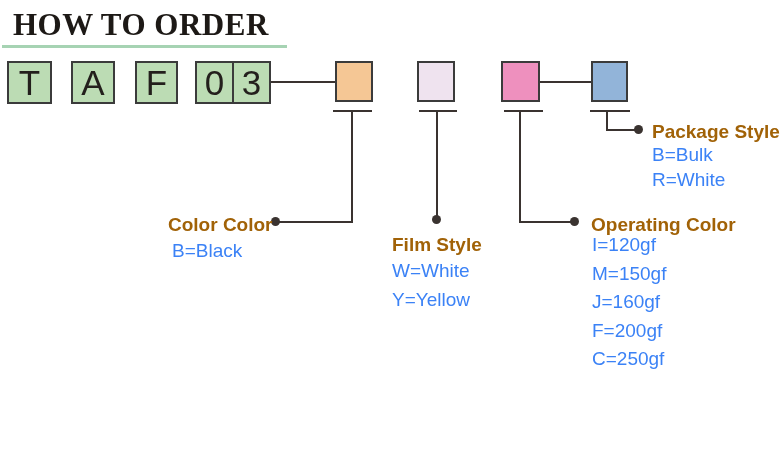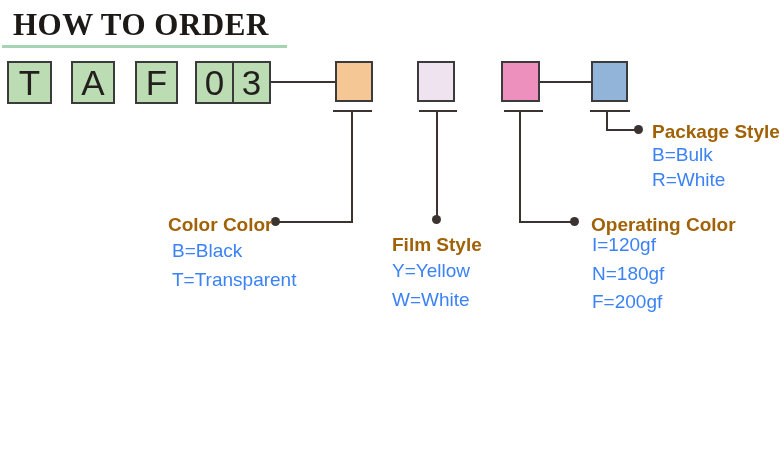--- a/index.html
+++ b/index.html
@@ -107,34 +107,35 @@
   <div class="line" style="left:608px;top:129px;width:31px;height:2px"></div>
 
   <div class="bullet" style="left:271px;top:217px"></div>
   <div class="bullet" style="left:432px;top:215px"></div>
   <div class="bullet" style="left:570px;top:217px"></div>
   <div class="bullet" style="left:634px;top:125px"></div>
 
   <p class="sec-title" style="left:168px;top:213px">Color Color</p>
   <div class="sec-options" style="left:172px;top:237px">
     <div>B=Black</div>
-    <div>T=Transparent</div>
   </div>
 
   <p class="sec-title" style="left:392px;top:233px">Film Style</p>
   <div class="sec-options" style="left:392px;top:257px">
+    <div>W=White</div>
     <div>Y=Yellow</div>
-    <div>W=White</div>
   </div>
 
   <p class="sec-title" style="left:591px;top:213px">Operating Color</p>
   <div class="sec-options" style="left:592px;top:231px">
     <div>I=120gf</div>
-    <div>N=180gf</div>
+    <div>M=150gf</div>
+    <div>J=160gf</div>
     <div>F=200gf</div>
+    <div>C=250gf</div>
   </div>
 
   <p class="sec-title" style="left:652px;top:120px">Package Style</p>
   <div class="sec-options tight" style="left:652px;top:142px">
     <div>B=Bulk</div>
     <div>R=White</div>
   </div>
 
 </div>
 

